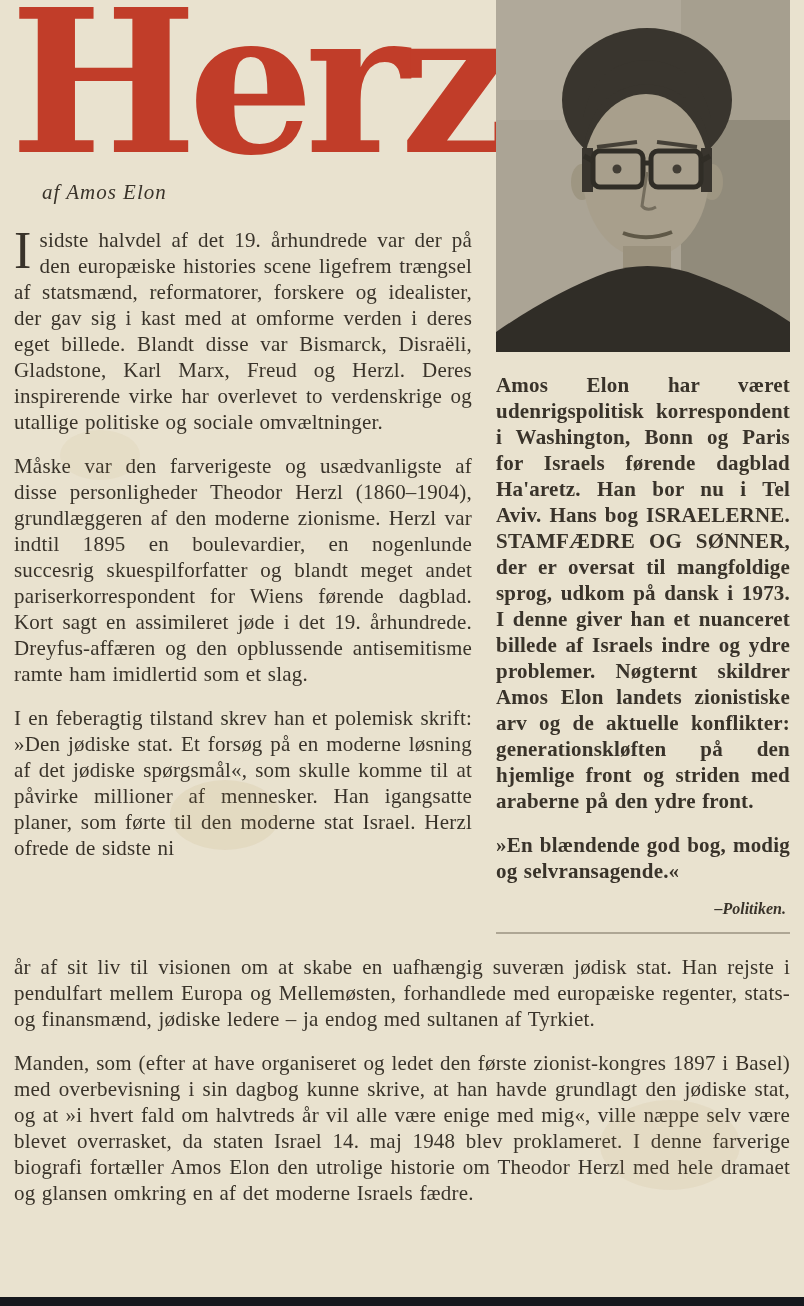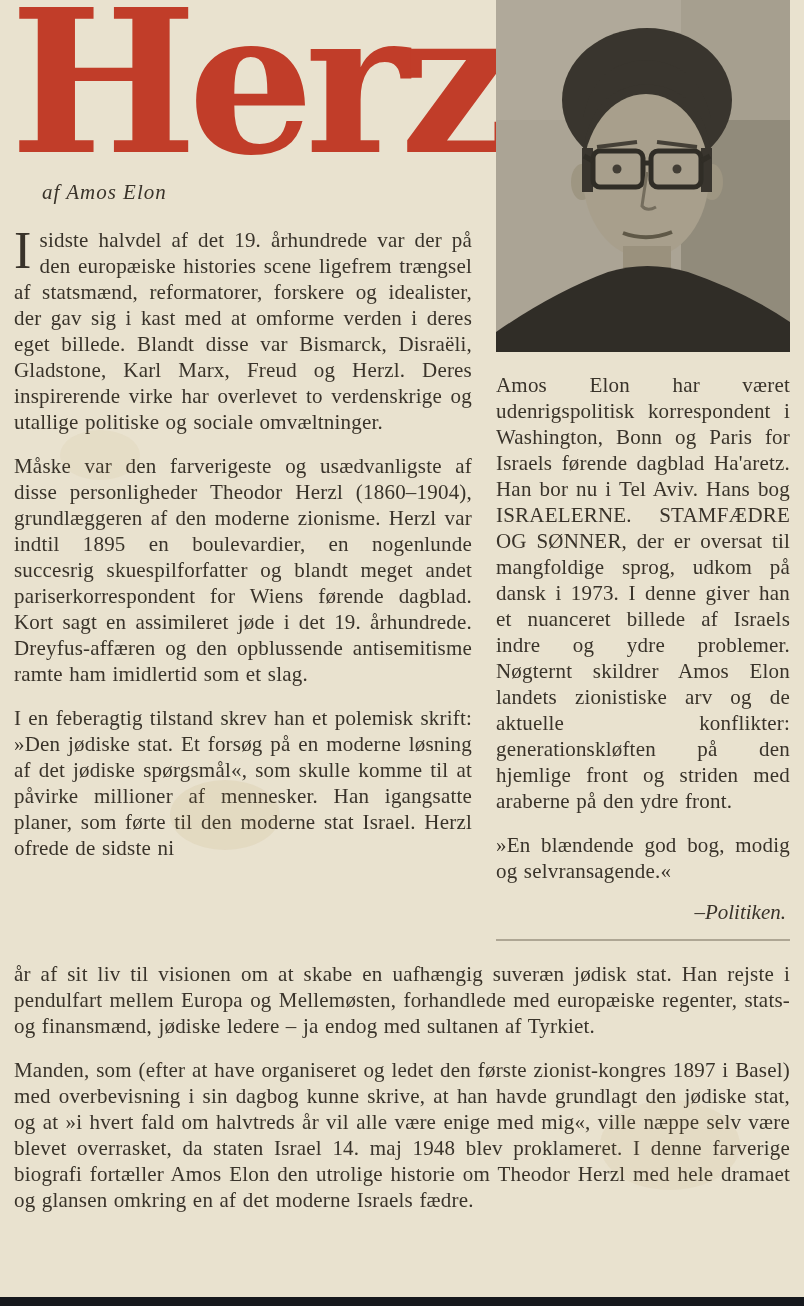--- a/index.html
+++ b/index.html
@@ -12,21 +12,21 @@
     font-family: "Liberation Serif", serif;
     color: #39332a;
   }
   .page {
     padding: 0 14px;
     box-sizing: border-box;
     position: relative;
   }
   .columns { display: flex; gap: 24px; }
   .col-left  { width: 458px; flex: 0 0 auto; }
-  .col-right { width: 294px; flex: 0 0 auto; }
+  .col-right { width: 294px; flex: 0 0 auto; font-weight: bold; }
 
   .title {
     font-family: "DejaVu Serif", serif;
     font-weight: bold;
     font-size: 198px;
     line-height: 0.88;
     letter-spacing: -9px;
     color: #c13d29;
     margin: -4px 0 10px -4px;
     white-space: nowrap;
@@ -55,21 +55,21 @@
 
   .photo {
     display: block;
     width: 294px;
     height: 352px;
     margin: 0 0 20px 0;
   }
 
   .attribution {
     font-style: italic;
-    font-size: 21px;
+    font-size: 16px;
     text-align: right;
     margin: 0 4px 14px 0;
   }
   .rule {
     border: none;
     border-top: 2px solid #7d7565;
     margin: 4px 0 0 0;
     width: 100%;
     opacity: 0.55;
   }

